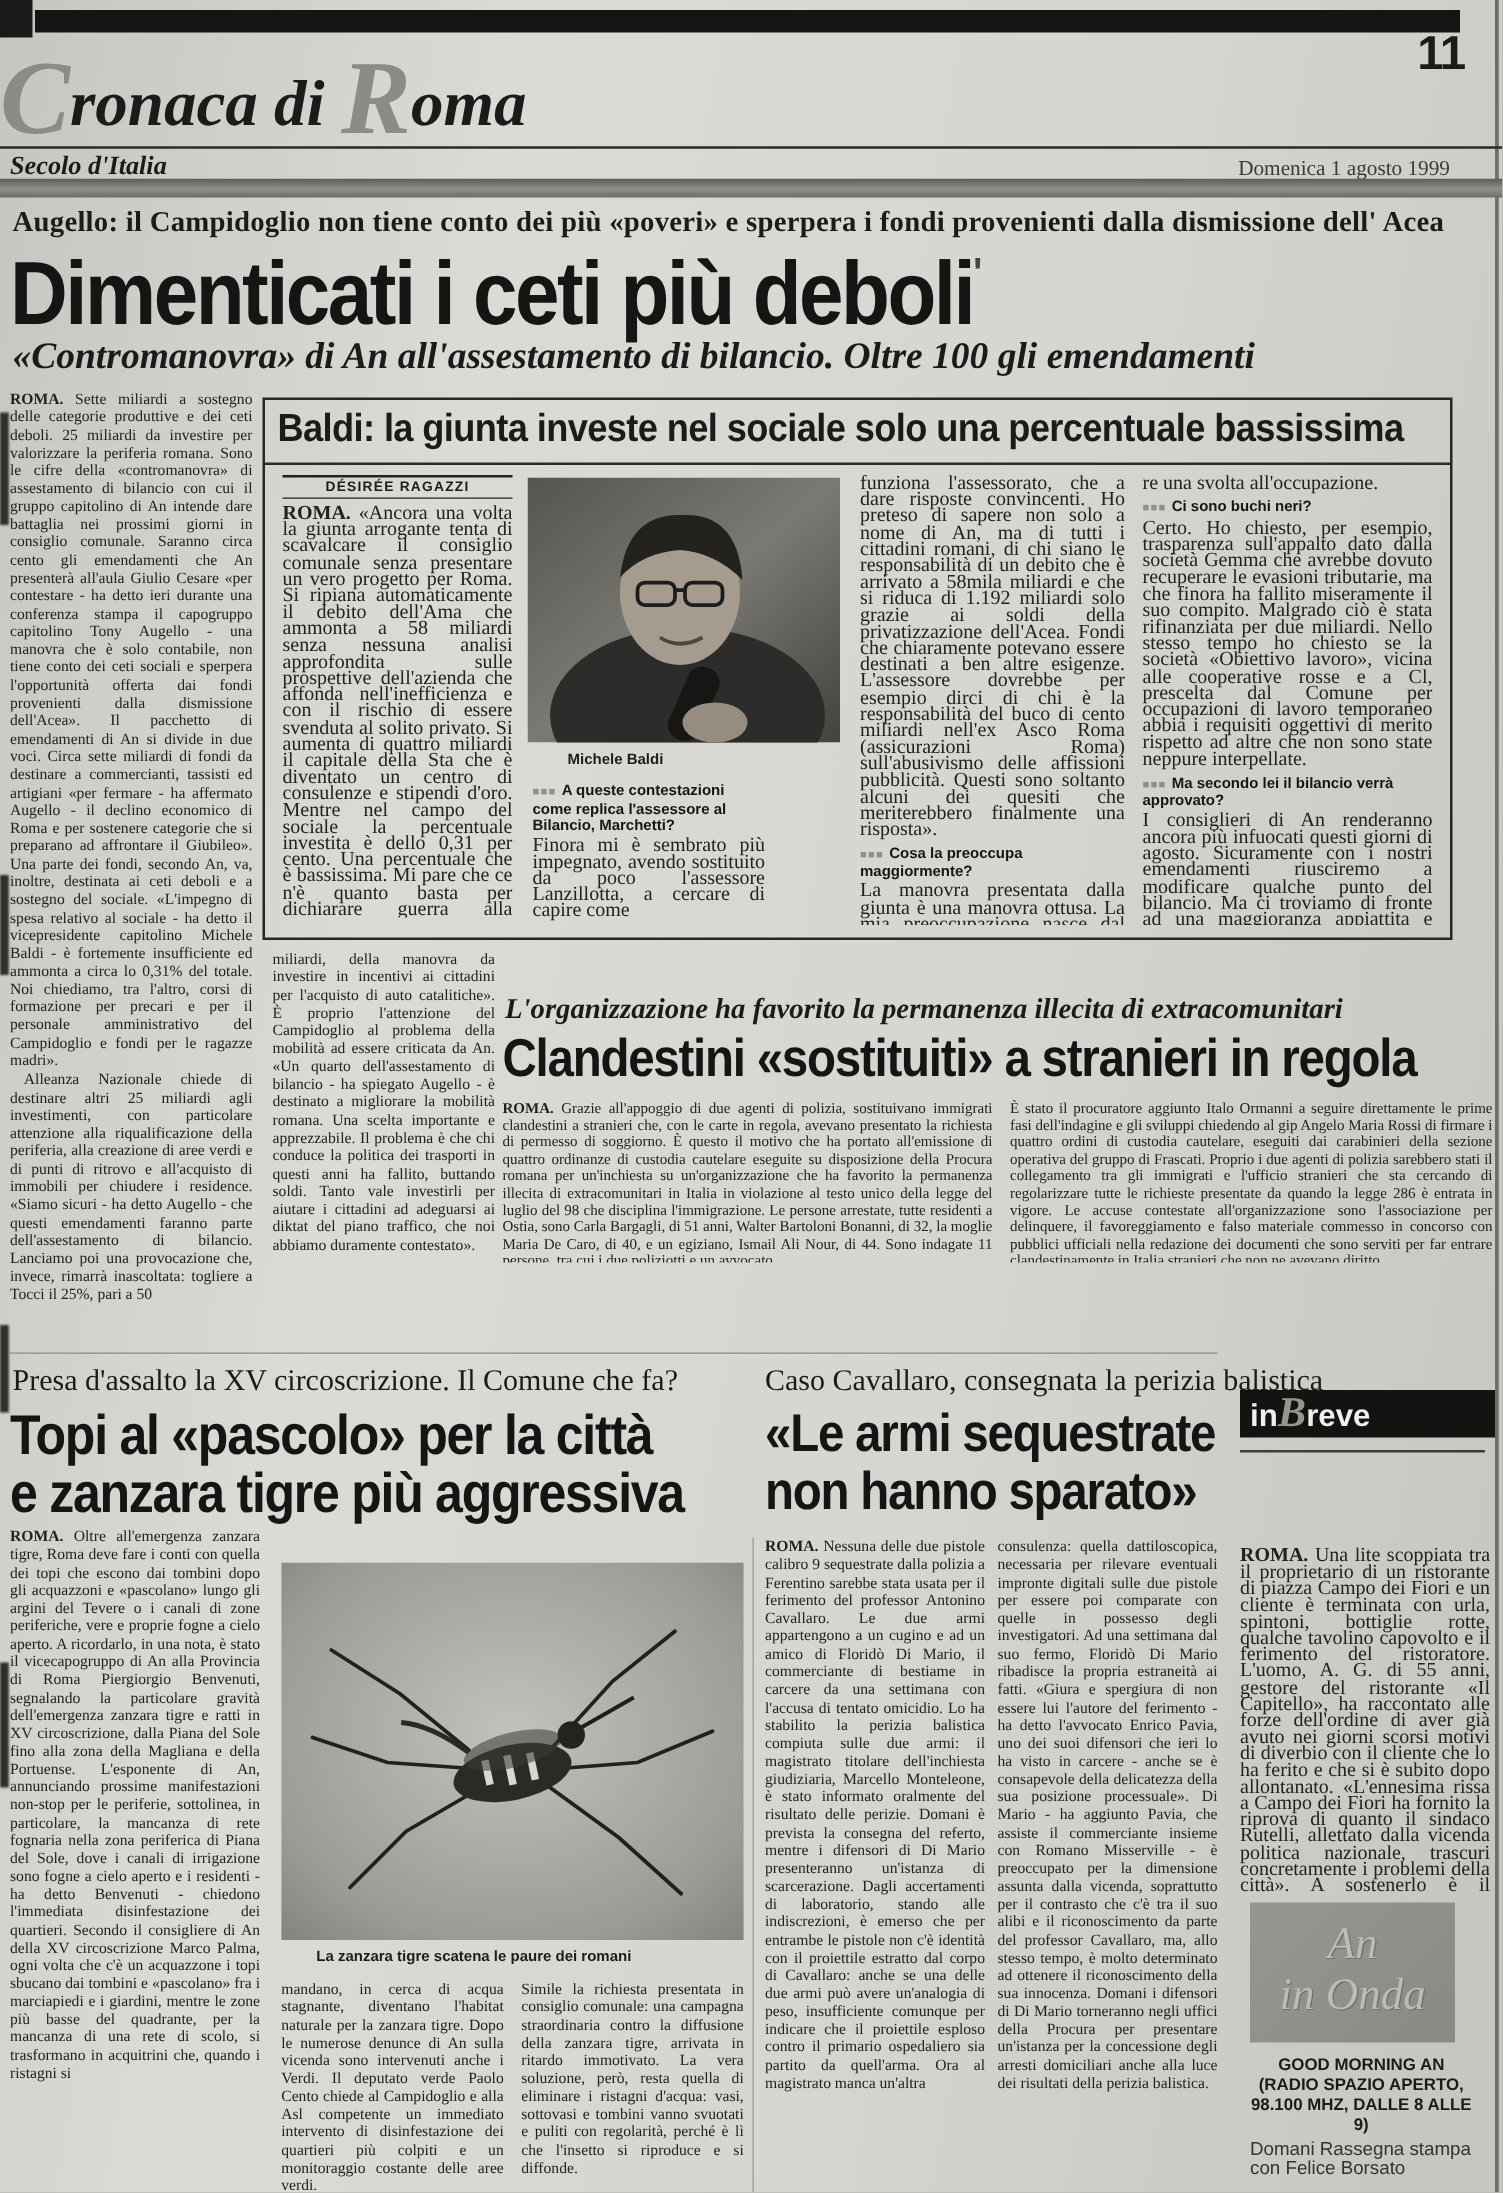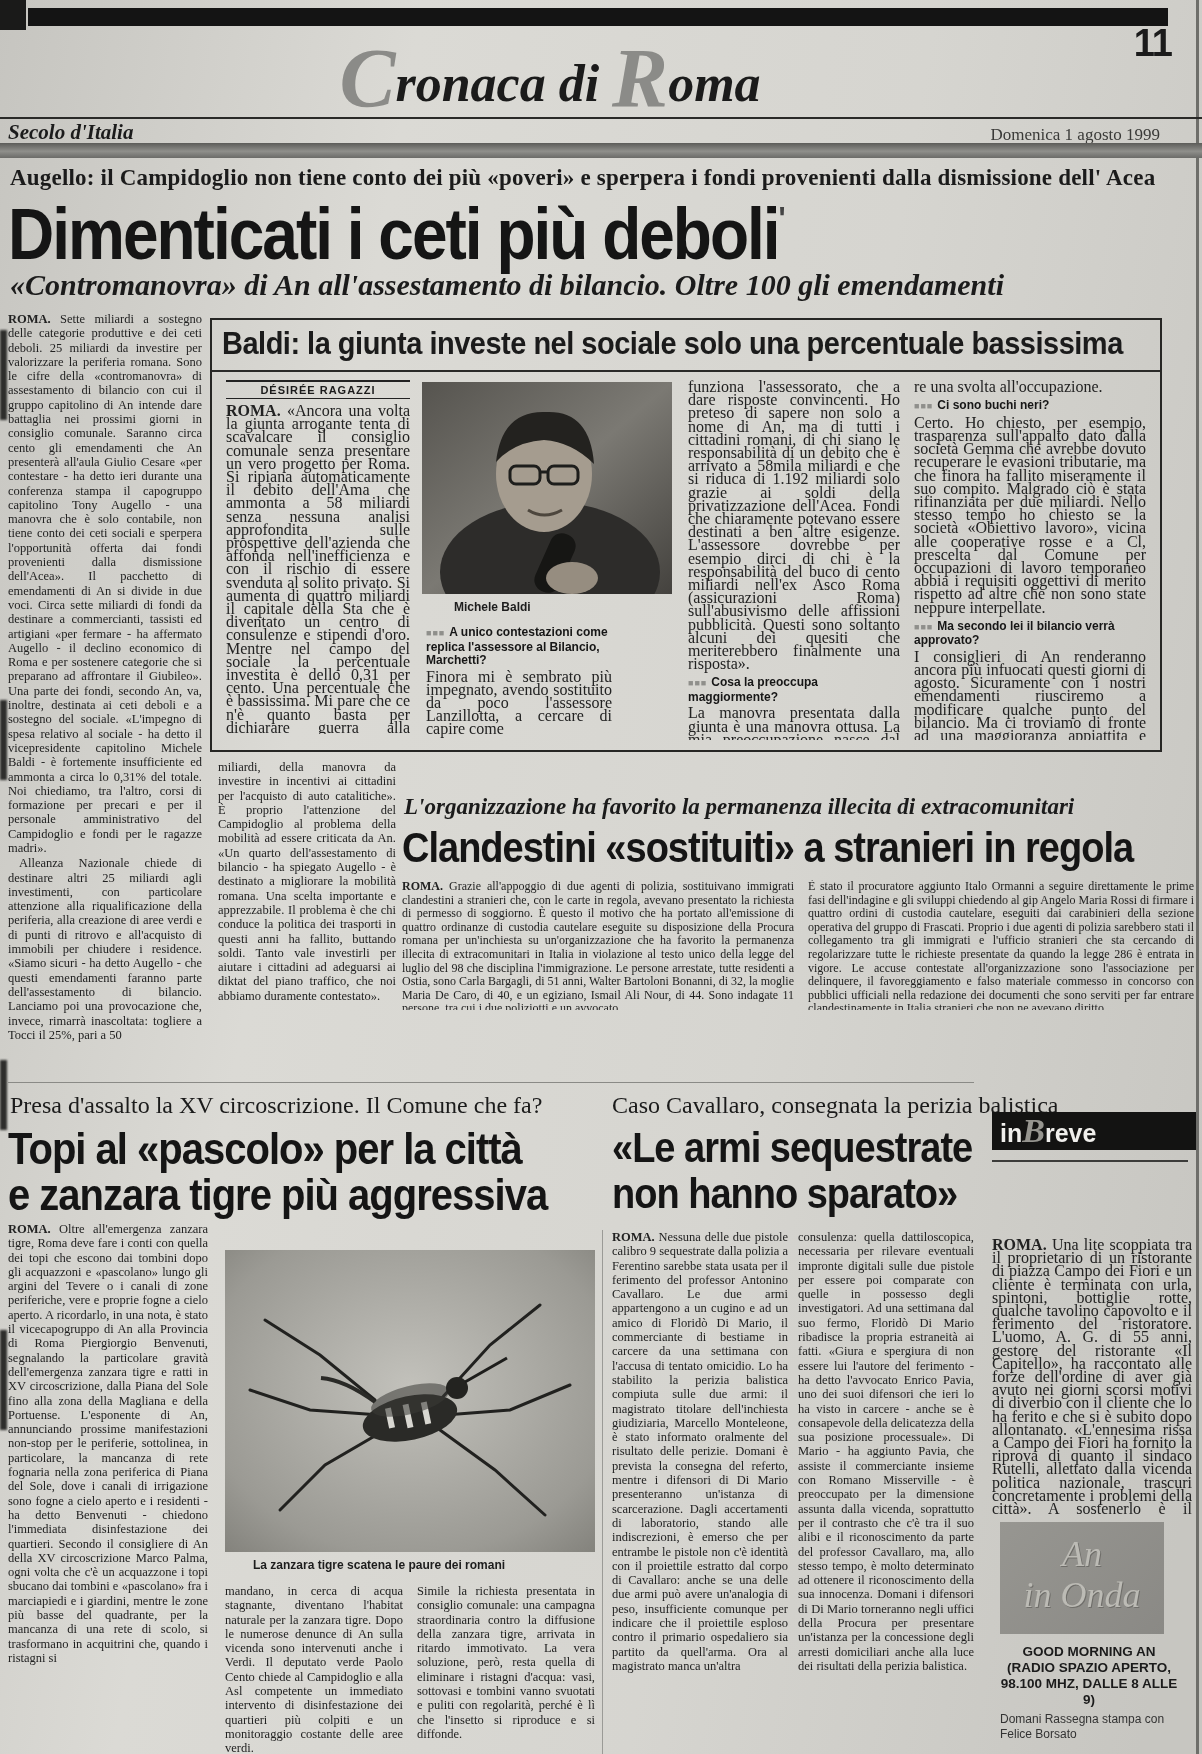--- a/index.html
+++ b/index.html
@@ -33,21 +33,21 @@
 <div id="page">
 
   <div class="abs" style="left:28px;top:8px;width:1140px;height:18px;background:#141414;"></div>
   <div class="abs" style="left:0;top:0;width:26px;height:30px;background:#1a1a19;"></div>
   <div class="smudge" style="top:330px;height:90px;"></div>
   <div class="smudge" style="top:700px;height:80px;"></div>
   <div class="smudge" style="top:1060px;height:70px;"></div>
   <div class="smudge" style="top:1330px;height:100px;"></div>
   <div class="abs" style="left:1196px;top:0;width:3px;height:1754px;background:#6e6e6a;"></div>
 
-  <div class="abs" style="left:0;top:30px;width:1100px;text-align:center;">
+  <div class="abs" style="left:0;top:30px;width:1100px;text-align:left;">
     <span style="font-size:84px;color:#8b8b88;font-style:italic;font-weight:bold;vertical-align:-6px;">C</span><span style="font-size:52px;font-style:italic;font-weight:bold;">ronaca di</span><span style="font-size:52px;font-style:italic;font-weight:bold;"> </span><span style="font-size:84px;color:#8b8b88;font-style:italic;font-weight:bold;vertical-align:-6px;">R</span><span style="font-size:52px;font-style:italic;font-weight:bold;">oma</span>
   </div>
   <div class="abs sans" style="right:30px;top:22px;font-size:38px;font-weight:bold;letter-spacing:-1px;">11</div>
 
   <div class="abs rule" style="left:0;top:117px;width:1202px;height:2px;"></div>
   <div class="abs" style="left:8px;top:120px;font-style:italic;font-weight:bold;font-size:21px;">Secolo d'Italia</div>
   <div class="abs" style="right:42px;top:125px;font-size:17px;color:#3a3a38;text-align:right;">Domenica 1 agosto 1999</div>
   <div class="abs" style="left:0;top:143px;width:1202px;height:15px;background:linear-gradient(180deg,#5c5c59,#8f8f8b 55%,#6b6b68);"></div>
 
   <div class="abs kicker" style="left:10px;top:165px;">Augello: il Campidoglio non tiene conto dei più «poveri» e sperpera i fondi provenienti dalla dismissione dell' Acea</div>
@@ -88,21 +88,21 @@
         <rect x="126" y="84" width="30" height="18" rx="6" fill="none" stroke="#1d1d1b" stroke-width="3"></rect>
         <line x1="118" y1="90" x2="126" y2="90" stroke="#1d1d1b" stroke-width="3"></line>
         <path d="M106 128 Q122 138 140 128" stroke="#4d463d" stroke-width="3" fill="none"></path>
         <rect x="120" y="150" width="26" height="62" rx="12" transform="rotate(24 133 181)" fill="#161614"></rect>
         <ellipse cx="150" cy="196" rx="26" ry="16" fill="#968d80"></ellipse>
       </svg>
     </div>
     <div class="abs caption" style="left:214px;top:280px;width:200px;">Michele Baldi</div>
 
     <div class="abs clip" style="left:214px;top:300px;width:186px;height:120px;">
-      <div class="qq"><span class="qmark">■■■</span><span>A unico contestazioni come replica l'assessore al Bilancio, Marchetti?</span></div>
+      <div class="qq"><span class="qmark">■■■</span><span>A queste contestazioni come replica l'assessore al Bilancio, Marchetti?</span></div>
       <div class="bt-sm">
           <p>Finora mi è sembrato più impegnato, avendo sostituito da poco l'assessore Lanzillotta, a cercare di capire come</p>
         </div>
     </div>
 
     <div class="abs clip" style="left:476px;top:60px;width:212px;height:360px;">
       <div class="bt-sm">
           <p>funziona l'assessorato, che a dare risposte convincenti. Ho preteso di sapere non solo a nome di An, ma di tutti i cittadini romani, di chi siano le responsabilità di un debito che è arrivato a 58mila miliardi e che si riduca di 1.192 miliardi solo grazie ai soldi della privatizzazione dell'Acea. Fondi che chiaramente potevano essere destinati a ben altre esigenze. L'assessore dovrebbe per esempio dirci di chi è la responsabilità del buco di cento miliardi nell'ex Asco Roma (assicurazioni Roma) sull'abusivismo delle affissioni pubblicità. Questi sono soltanto alcuni dei quesiti che meriterebbero finalmente una risposta».</p>
         </div>
       <div class="qq"><span class="qmark">■■■</span><span>Cosa la preoccupa maggiormente?</span></div>
@@ -206,15 +206,15 @@
   <div class="abs" style="left:992px;top:1160px;width:196px;height:2px;background:#3c3c3a;"></div>
   <div class="abs bt-sm clip" style="left:992px;top:1238px;width:200px;height:276px;">
     <p><span class="dl">ROMA.</span> <span>Una lite scoppiata tra il proprietario di un ristorante di piazza Campo dei Fiori e un cliente è terminata con urla, spintoni, bottiglie rotte, qualche tavolino capovolto e il ferimento del ristoratore. L'uomo, A. G. di 55 anni, gestore del ristorante «Il Capitello», ha raccontato alle forze dell'ordine di aver già avuto nei giorni scorsi motivi di diverbio con il cliente che lo ha ferito e che si è subito dopo allontanato. «L'ennesima rissa a Campo dei Fiori ha fornito la riprova di quanto il sindaco Rutelli, allettato dalla vicenda politica nazionale, trascuri concretamente i problemi della città». A sostenerlo è il consigliere di An Marco Marsilio, il quale è dell'avviso che la giunta di centrosinistra è capace solo di inventare sigle per dipartimenti ed assessorati».</span></p>
   </div>
 
   <div class="abs" style="left:1000px;top:1522px;width:164px;height:112px;background:linear-gradient(135deg,#979691,#8a8985);text-align:center;">
     <div style="font-style:italic;font-size:36px;color:#bcbbb5;line-height:40px;margin-top:12px;text-shadow:1px 1px 0 #6f6e6a;">An</div>
     <div style="font-style:italic;font-size:36px;color:#bcbbb5;line-height:42px;text-shadow:1px 1px 0 #6f6e6a;">in Onda</div>
   </div>
   <div class="abs sans" style="left:1000px;top:1644px;width:178px;font-weight:bold;font-size:13.5px;line-height:16px;text-align:center;">GOOD MORNING AN (RADIO SPAZIO APERTO, 98.100 MHZ, DALLE 8 ALLE 9)</div>
-  <div class="abs sans" style="left:1000px;top:1712px;width:178px;font-size:12px;line-height:15px;color:#333;">Domani Rassegna stampa con Felice Borsato</div>
+  <div class="abs sans" style="left:1000px;top:1712px;width:178px;font-size:15px;line-height:15px;color:#333;">Domani Rassegna stampa con Felice Borsato</div>
 
 </div>
 
 </body></html>

